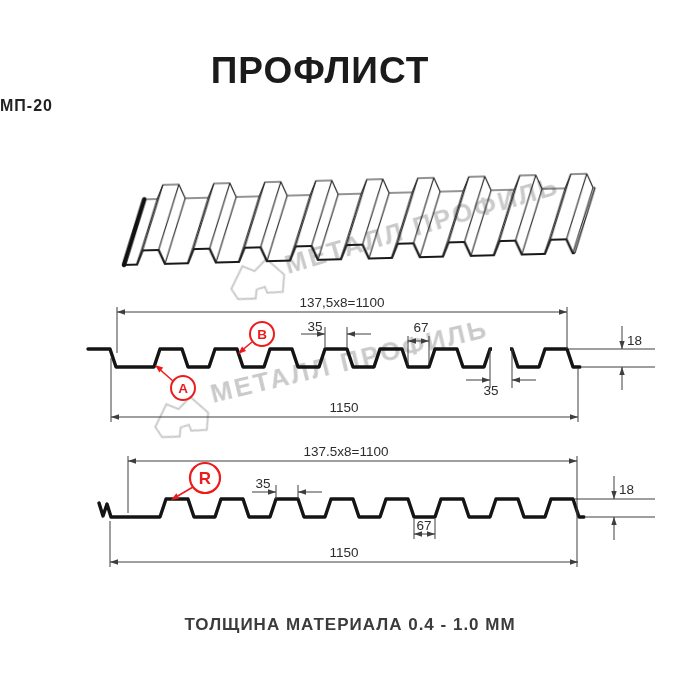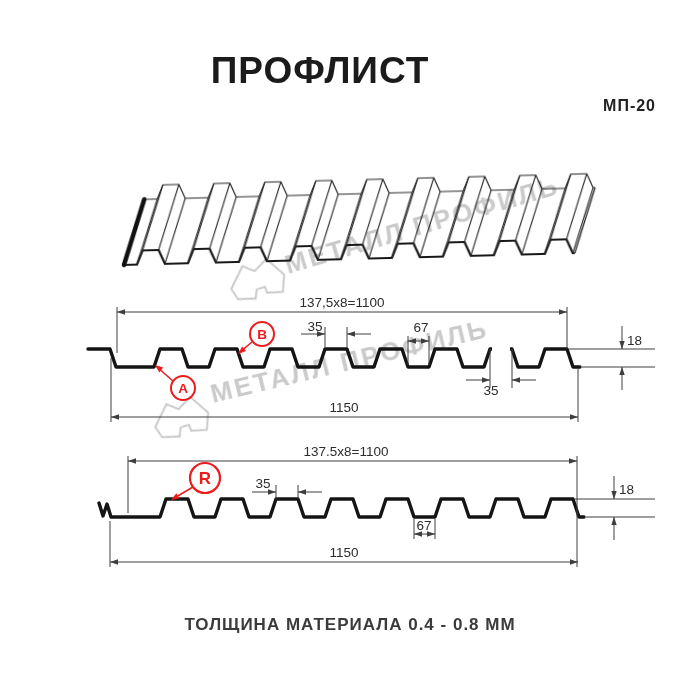--- a/index.html
+++ b/index.html
@@ -7,21 +7,21 @@
     --dim:#3e3e3e;
     --accent:#ed1c1c;
     --wm:#c8c8c8;
     --bg:#ffffff;
   }
   html,body{margin:0;padding:0;background:var(--bg);}
   body{width:700px;height:700px;position:relative;overflow:hidden;
        font-family:"Liberation Sans","DejaVu Sans",sans-serif;}
   .page-title{position:absolute;top:50px;left:0;width:640px;text-align:center;
     font-size:37px;font-weight:800;color:#1b1b1b;letter-spacing:1px;}
-  .page-subtitle{position:absolute;top:97px;left:16px;width:640px;text-align:right;
+  .page-subtitle{position:absolute;top:97px;left:0;width:640px;text-align:left;
     font-size:16px;font-weight:700;color:#222;letter-spacing:1px;}
   .footer-note{position:absolute;top:615px;left:0;width:700px;text-align:center;
     font-size:17px;font-weight:700;color:#3b3b3b;letter-spacing:1px;}
   svg{position:absolute;top:0;left:0;}
   .dim-text{font-size:13.5px;fill:#2d2d2d;}
   .wm-text{font-size:26px;font-weight:700;fill:var(--wm);letter-spacing:2.5px;}
   .red-letter{font-size:13.5px;font-weight:700;fill:var(--accent);text-anchor:middle;}
   .red-letter-big{font-size:17px;font-weight:700;fill:var(--accent);text-anchor:middle;}
 </style>
 </head>
@@ -191,13 +191,13 @@
     <text class="red-letter" x="262" y="339">B</text>
   </g>
   <g>
     <line x1="193" y1="487" x2="176" y2="497" stroke="#ed1c1c" stroke-width="1.6"></line>
     <polygon points="171,500 176.4,493.3 179.4,498.5" fill="#ed1c1c"></polygon>
     <circle cx="205" cy="478" r="15" fill="none" stroke="#ed1c1c" stroke-width="2.2"></circle>
     <text class="red-letter-big" x="205" y="484">R</text>
   </g>
 </svg>
 
-<div class="footer-note">ТОЛЩИНА МАТЕРИАЛА 0.4 - 0.8 ММ</div>
+<div class="footer-note">ТОЛЩИНА МАТЕРИАЛА 0.4 - 1.0 ММ</div>
 
 </body></html>

